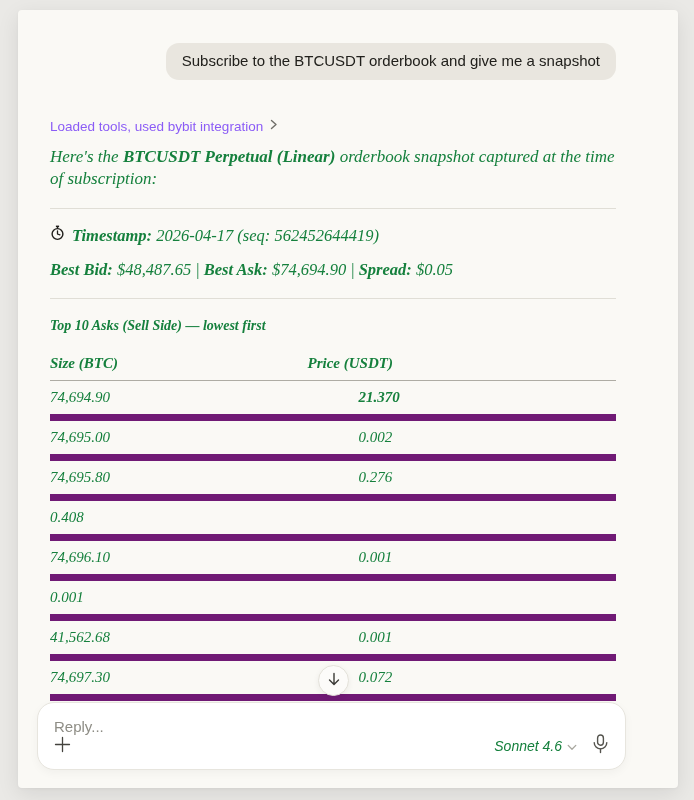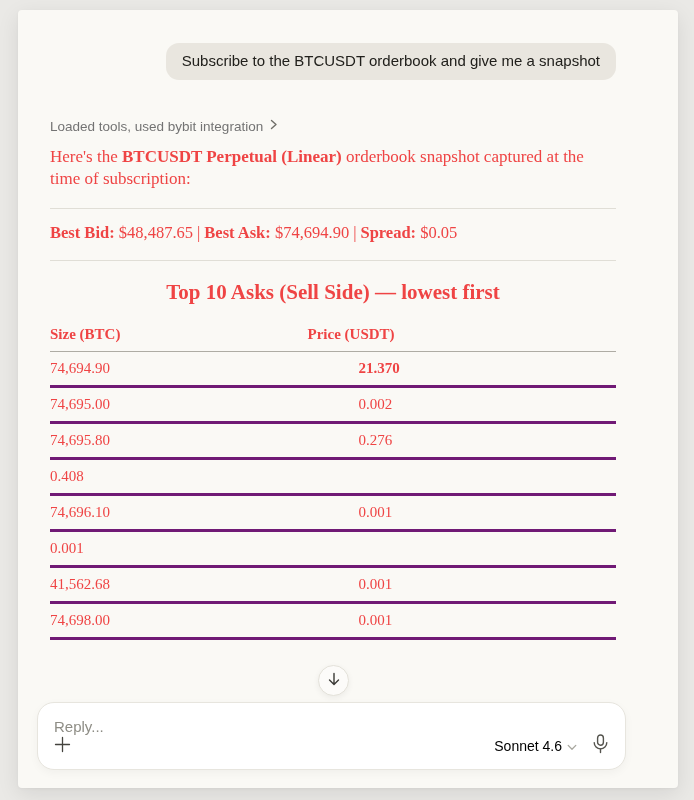--- a/index.html
+++ b/index.html
@@ -31,59 +31,58 @@
     color: #21201c;
     font-size: 15px;
     line-height: 1.25;
     padding: 9px 16px;
     border-radius: 13px;
     text-align: left;
   }
   
   .tool-notice {
     margin-top: 39px;
-    color: #737373;
+    color: #8b5cf6;
     font-size: 13.5px;
     display: flex;
     align-items: flex-start;
     gap: 6px;
     cursor: pointer;
     width: fit-content;
   }
   .tool-notice svg { display: block; }
   
-  .serif { font-family: "Liberation Serif", serif; color: #ef4444; }
+  .serif { font-family: "Liberation Serif", serif; color: #15803d; font-style: italic; }
   .intro {
     margin-top: 12px;
     font-size: 17px;
     line-height: 1.32;
   }
   .intro b, .meta b, .heading { font-weight: 700; }
   hr.div {
     border: none;
     border-top: 1px solid #e0ded6;
     margin-top: 17px;
   }
   .meta { font-size: 16.5px; line-height: 1.3; }
   .meta-ts { margin-top: 16px; display: flex; align-items: center; gap: 7px; }
   .meta-ts svg { flex: 0 0 auto; }
   .meta-quote { margin-top: 13px; }
   .sep { padding: 0 4px; }
   .heading {
     margin-top: 19px;
-    font-size: 21px;
-    text-align: center;
+    font-size: 14px;
   }
   
   .obtable { margin-top: 13px; width: 100%; font-size: 15px; }
   .t-row { display: flex; }
   .t-cell {
     flex: 0 0 54.5%;
     padding: 8px 2px 8px 0;
-    border-bottom: 3px solid #701a75;
+    border-bottom: 7px solid #701a75;
   }
   .t-cell.c2 { flex: 1 1 auto; }
   .t-head .t-cell {
     font-weight: 700;
     border-bottom: 1px solid #aeaca4;
   }
   .t-cell.bold { font-weight: 700; }
   
   .scroll-btn {
     position: absolute;
@@ -120,23 +119,24 @@
   .composer-bar {
     position: absolute;
     left: 16px; right: 16px; bottom: 11px;
     display: flex;
     align-items: center;
     justify-content: space-between;
   }
   .composer-right { display: flex; align-items: center; gap: 15px; }
   .model-select {
     display: flex; align-items: center; gap: 5px;
-    color: #000000;
+    color: #15803d;
     font-size: 14px;
     cursor: pointer;
+    font-style: italic;
   }
   .icon-btn { display: flex; align-items: center; justify-content: center; cursor: pointer; }
 </style>
 </head>
 <body>
 
 <div class="card">
   <div class="chat-column">
 
     <div class="bubble-row">
@@ -151,20 +151,31 @@
           </svg>
       </span>
     </div>
 
     <div class="intro serif">
       <span>Here's the </span><b>BTCUSDT Perpetual (Linear)</b><span> orderbook snapshot captured at the time of subscription:</span>
     </div>
 
     <hr class="div">
 
+    <div class="meta meta-ts serif">
+      <span class="icon">
+        <svg width="15" height="16" viewBox="0 0 15 16" fill="none">
+          <circle cx="7.5" cy="9" r="5.4" stroke="#1f1e1a" stroke-width="1.4"></circle>
+          <line x1="7.5" y1="1.3" x2="7.5" y2="3.4" stroke="#1f1e1a" stroke-width="1.6"></line>
+          <line x1="5.9" y1="1.3" x2="9.1" y2="1.3" stroke="#1f1e1a" stroke-width="1.4"></line>
+          <path d="M7.5 9 L7.5 5.9 M7.5 9 L9.9 9.8" stroke="#1f1e1a" stroke-width="1.3" stroke-linecap="round"></path>
+        </svg>
+      </span>
+      <span><b>Timestamp:</b> <span>2026-04-17 (seq: 562452644419)</span></span>
+    </div>
 
     <div class="meta meta-quote serif">
       <b>Best Bid:</b> <span>$48,487.65</span><span class="sep">|</span><b>Best Ask:</b> <span>$74,694.90</span><span class="sep">|</span><b>Spread:</b> <span>$0.05</span>
     </div>
 
     <hr class="div">
 
     <div class="heading serif">Top 10 Asks (Sell Side) — lowest first</div>
 
     <div class="obtable serif">
@@ -190,20 +201,24 @@
       <div class="t-row">
         <div class="t-cell">74,696.10</div>
         <div class="t-cell c2">0.001</div>
       </div>
       <div class="t-row">
         <div class="t-cell c2">0.001</div>
       </div>
       <div class="t-row">
         <div class="t-cell">41,562.68</div>
         <div class="t-cell c2">0.001</div>
+      </div>
+      <div class="t-row">
+        <div class="t-cell">74,697.30</div>
+        <div class="t-cell c2">0.072</div>
       </div>
       <div class="t-row">
         <div class="t-cell">74,698.00</div>
         <div class="t-cell c2">0.001</div>
       </div>
     </div>
   </div>
 
   <div class="scroll-btn">
     <span class="icon">

